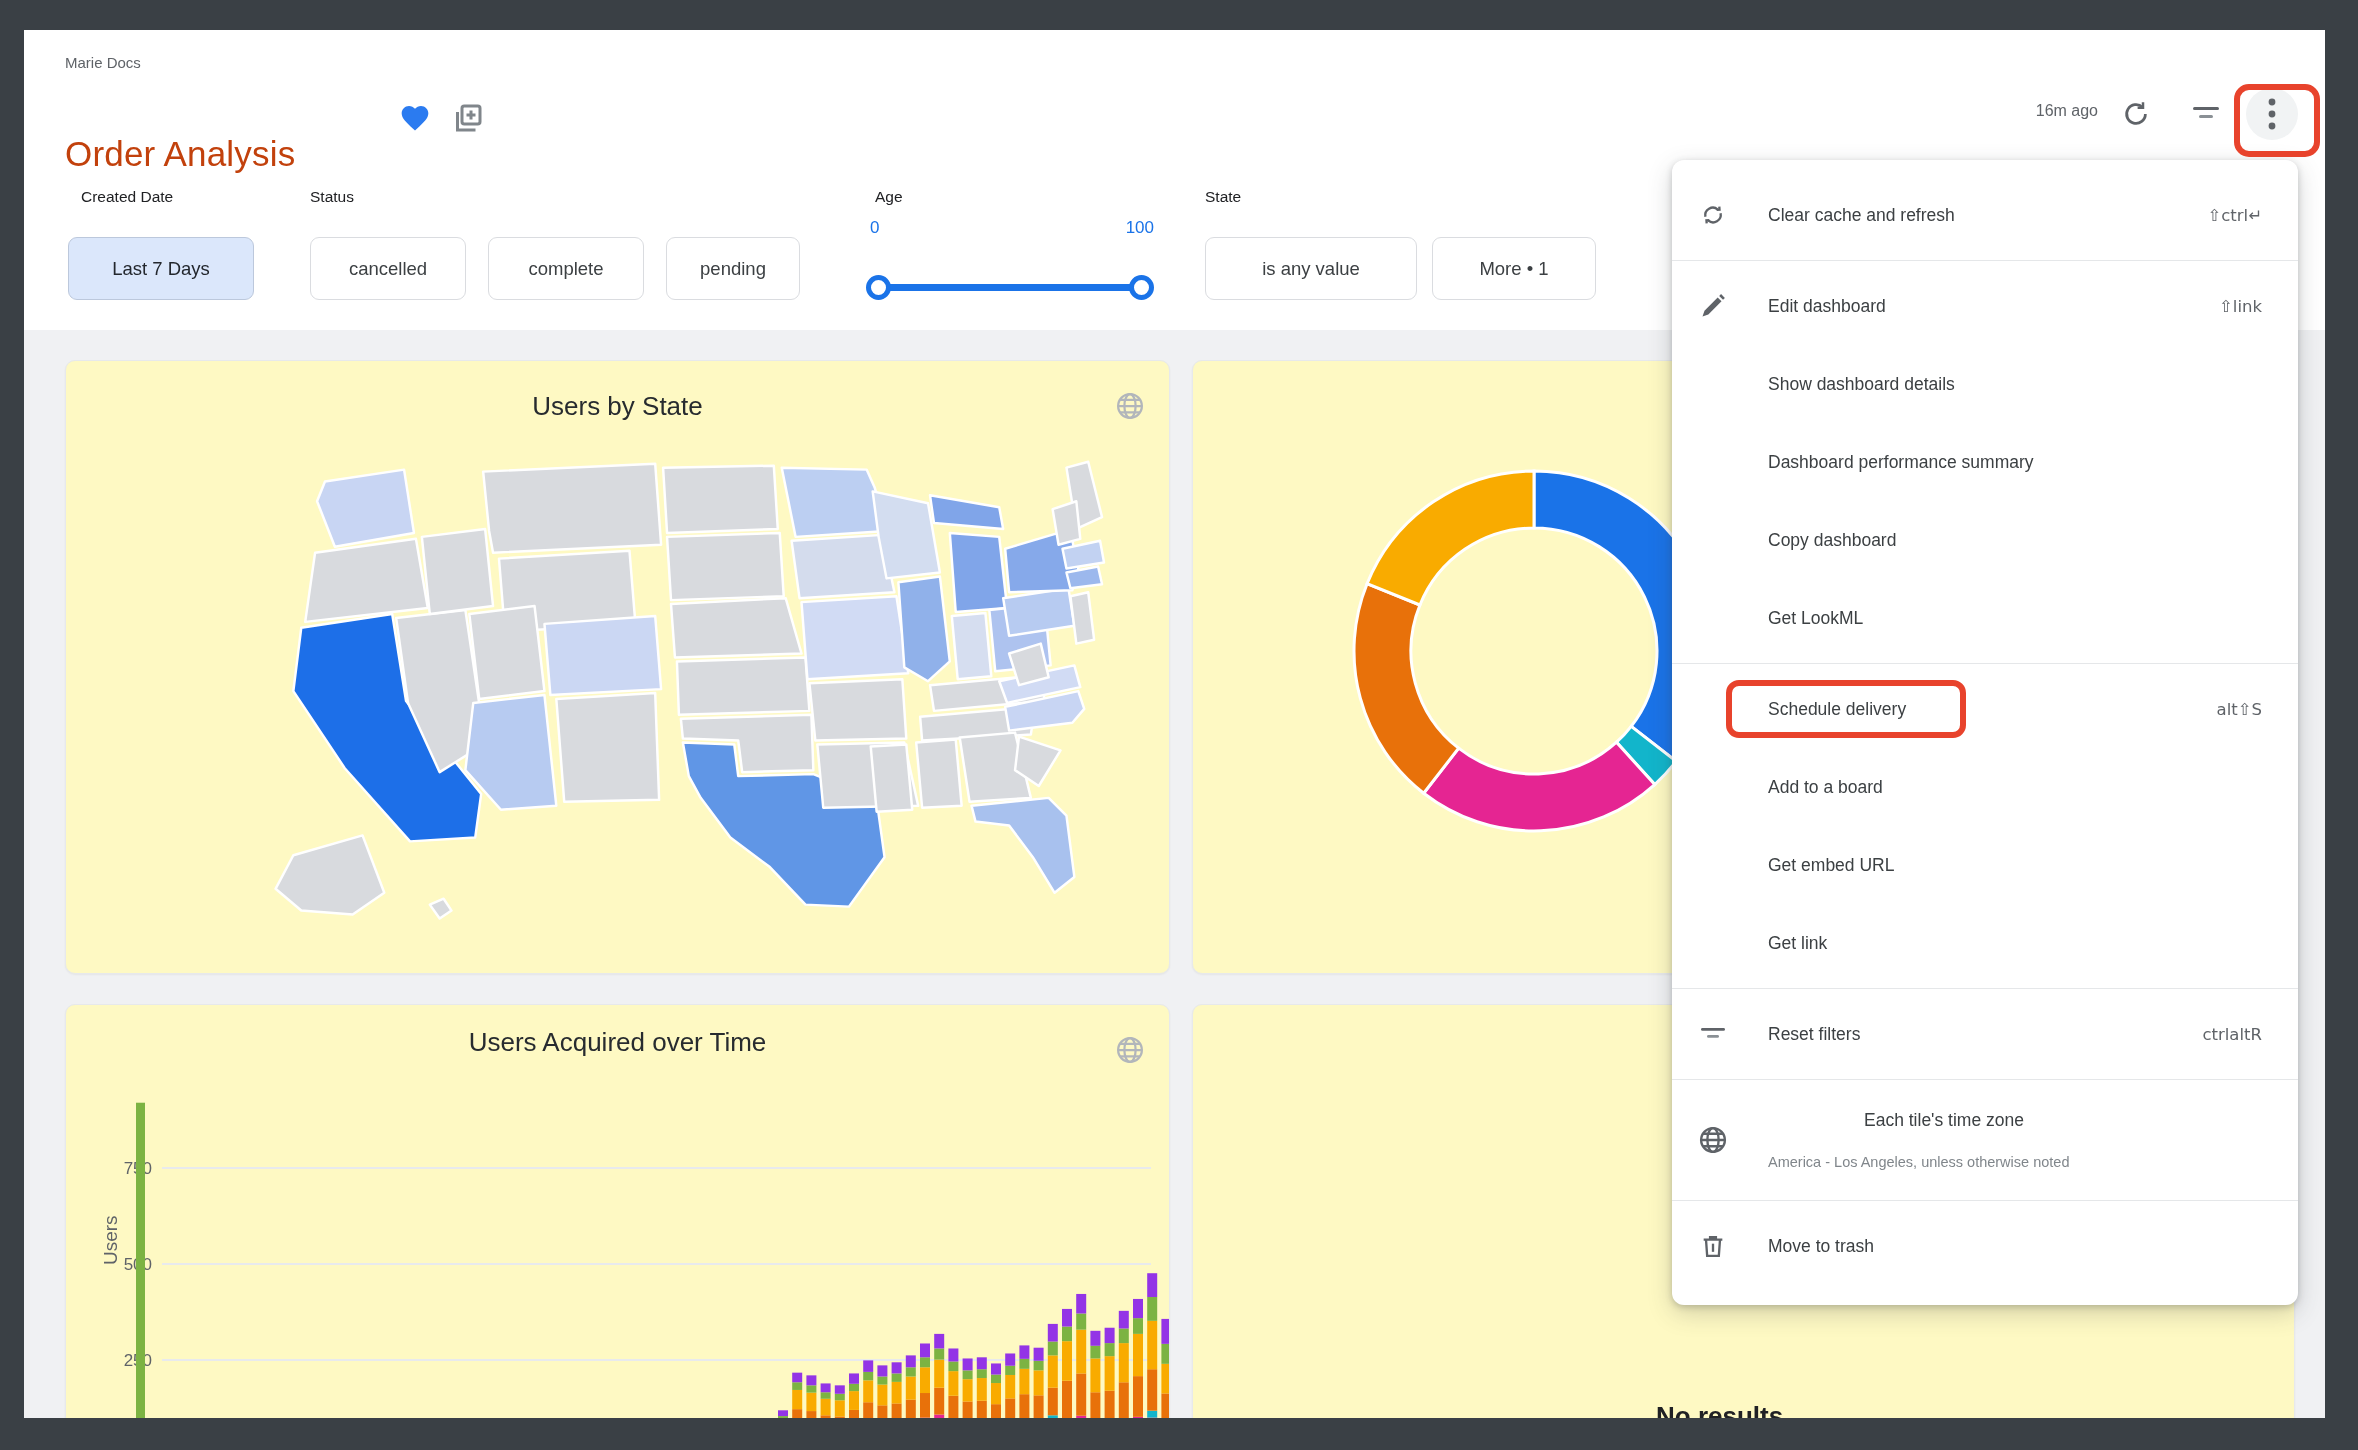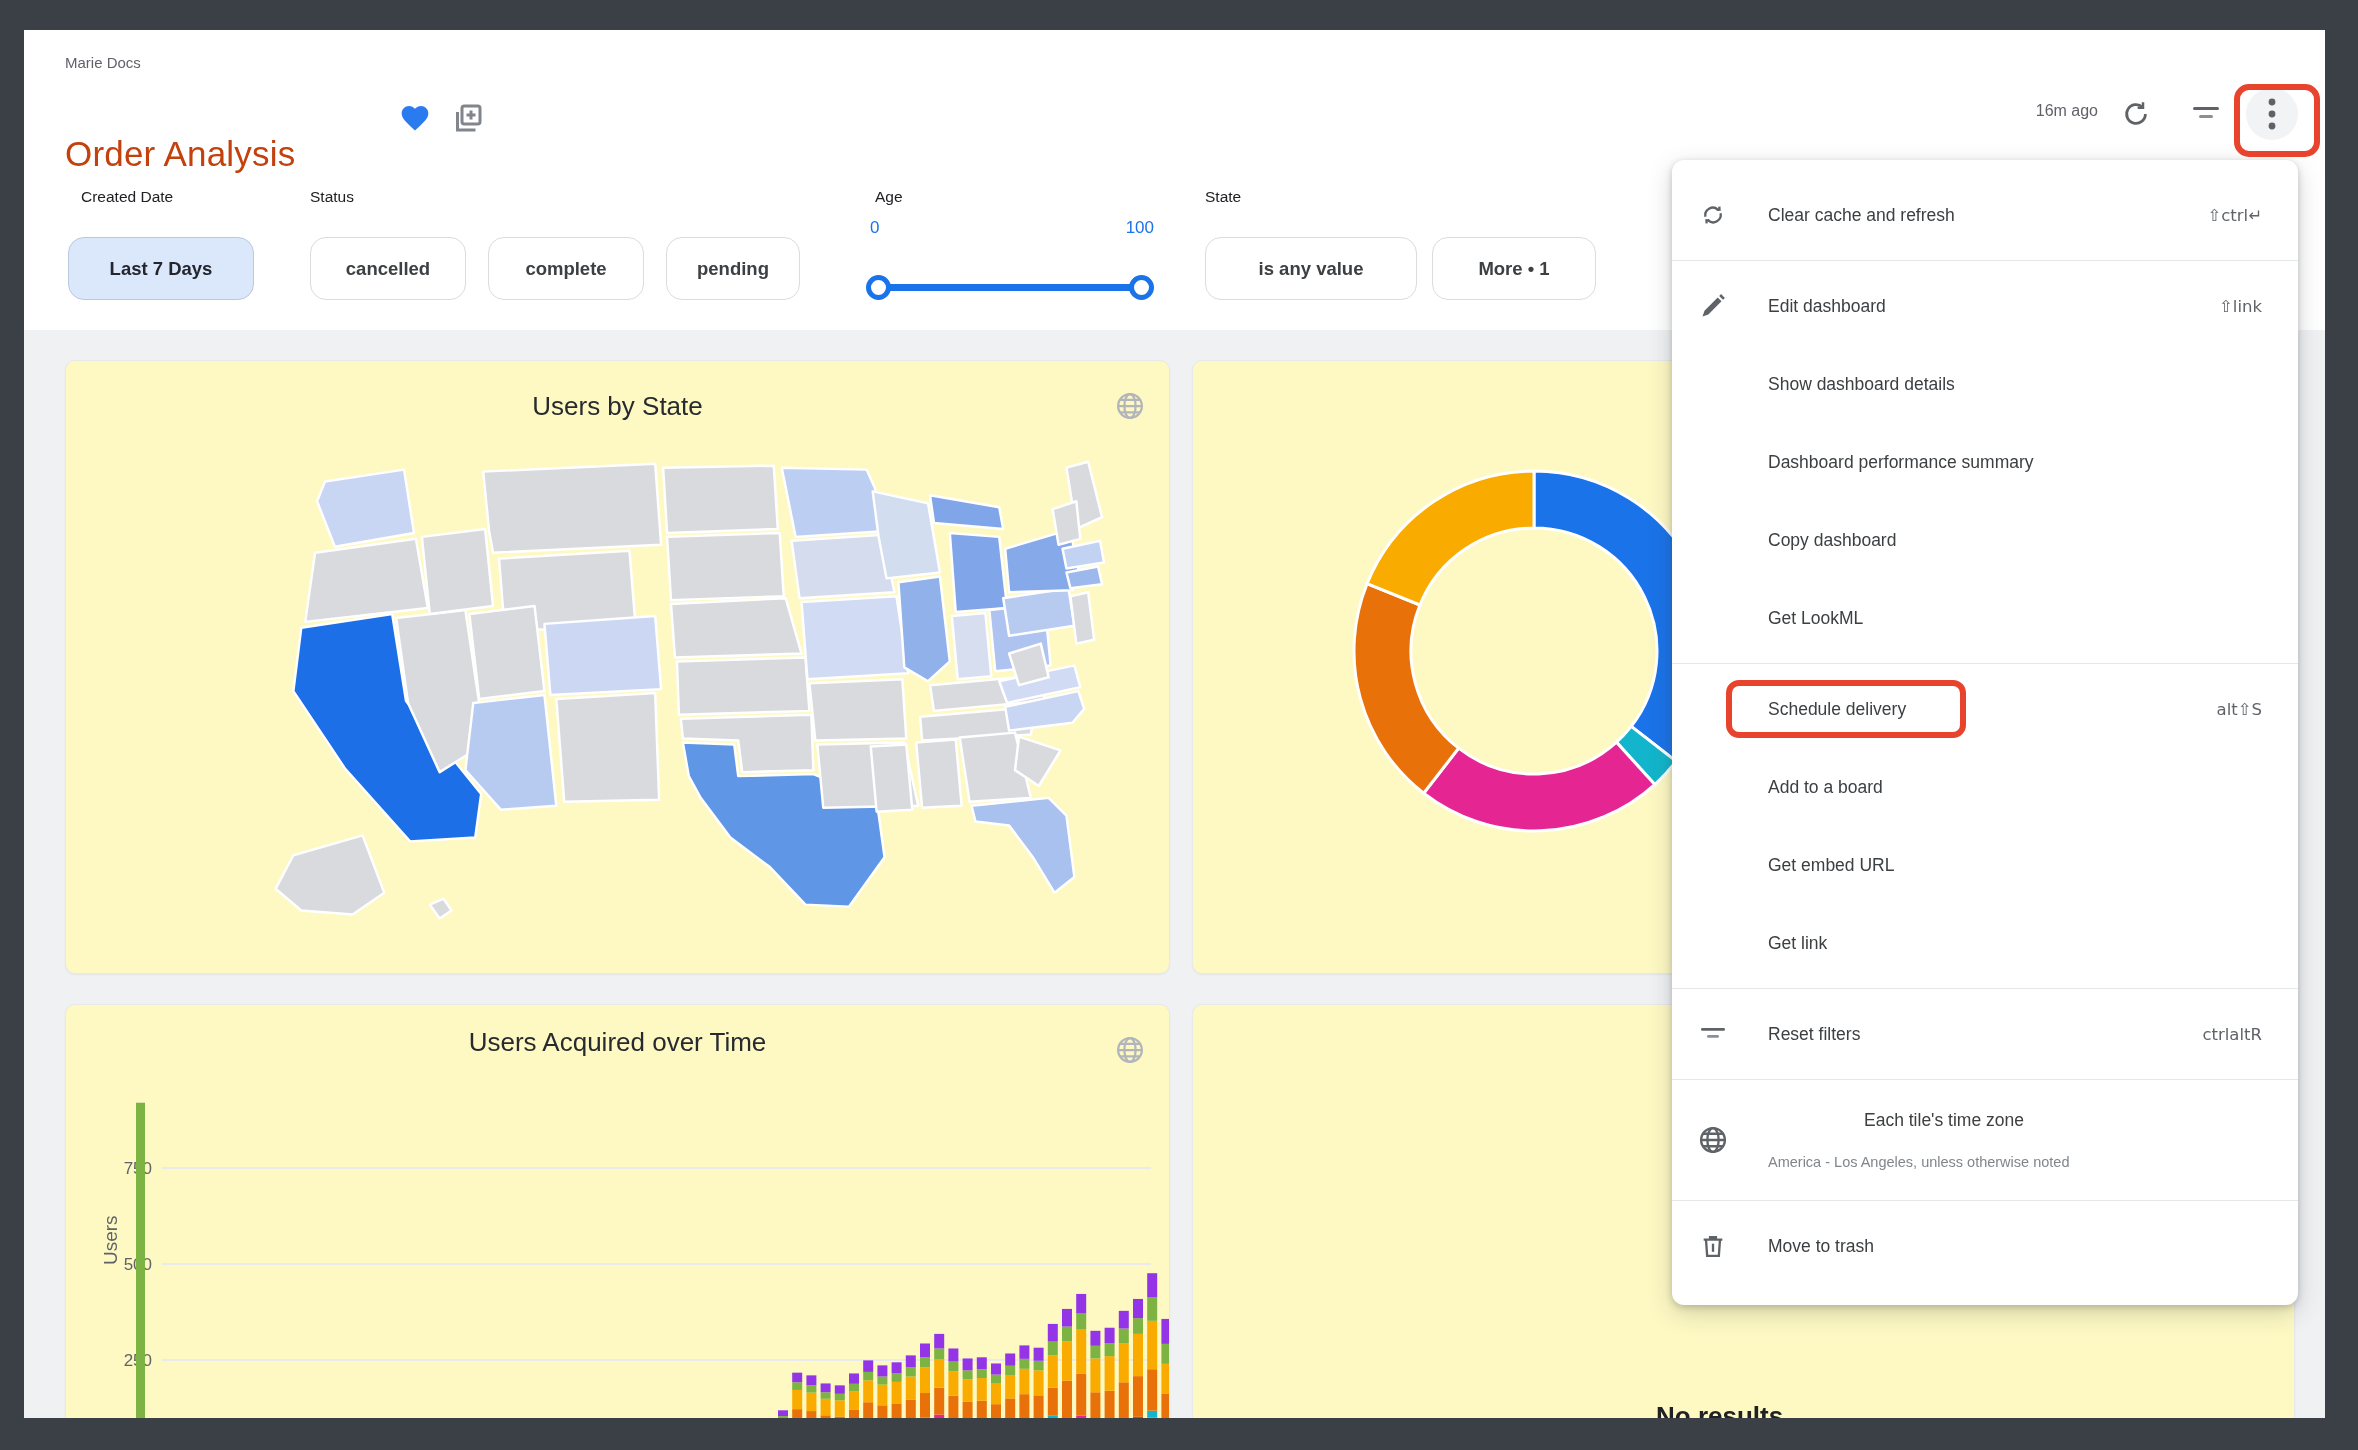--- a/index.html
+++ b/index.html
@@ -12,22 +12,22 @@
   .heart{left:374px;top:72px;}
   .dup{left:426px;top:70px;}
   .updated{left:1944px;top:72px;width:130px;font-size:16px;color:#5f6368;text-align:right;}
   .iconbtn{width:44px;height:44px;display:flex;align-items:center;justify-content:center;cursor:pointer;}
   .dots-circle{left:2222px;top:58px;width:52px;height:52px;border-radius:50%;background:#f1f3f4;
     display:flex;align-items:center;justify-content:center;}
   .annot{border:6px solid #e8432c;border-radius:15px;z-index:60;pointer-events:none;}
   .annot-dots{left:2210px;top:54px;width:74px;height:61px;}
   
   .flabel{top:158px;font-size:15.5px;color:#202124;}
-  .chip{top:207px;height:61px;border:1px solid #dadce0;border-radius:16px;background:#fff;
-    display:flex;align-items:center;justify-content:center;font-size:18.5px;color:#3c4043;cursor:pointer;font-weight:bold;}
+  .chip{top:207px;height:61px;border:1px solid #dadce0;border-radius:9px;background:#fff;
+    display:flex;align-items:center;justify-content:center;font-size:18.5px;color:#3c4043;cursor:pointer;}
   .chip.selected{background:#dbe7fb;border-color:#bcc8dc;color:#23272d;}
   .slider-num{top:188px;font-size:17px;color:#1a73e8;}
   .slider-track{left:850px;top:254px;width:268px;height:7px;background:#1a73e8;border-radius:4px;}
   .slider-handle{top:245px;width:15px;height:15px;background:#fff;border:5.5px solid #1a73e8;border-radius:50%;}
   
   .canvas{left:0;top:300px;width:2301px;height:1088px;background:#f0f1f3;}
   .tile{position:absolute;background:#fef9c3;border:1px solid #e7e9eb;border-radius:10px;box-shadow:0 1px 2px rgba(0,0,0,.05);}
   .tile-title{position:absolute;width:100%;text-align:center;font-size:26px;color:#272b2f;}
   .tile-globe{position:absolute;right:24px;top:30px;}
   .ylabel{position:absolute;left:34px;top:260px;font-size:19px;color:#5f6368;transform:rotate(-90deg);transform-origin:left top;}

